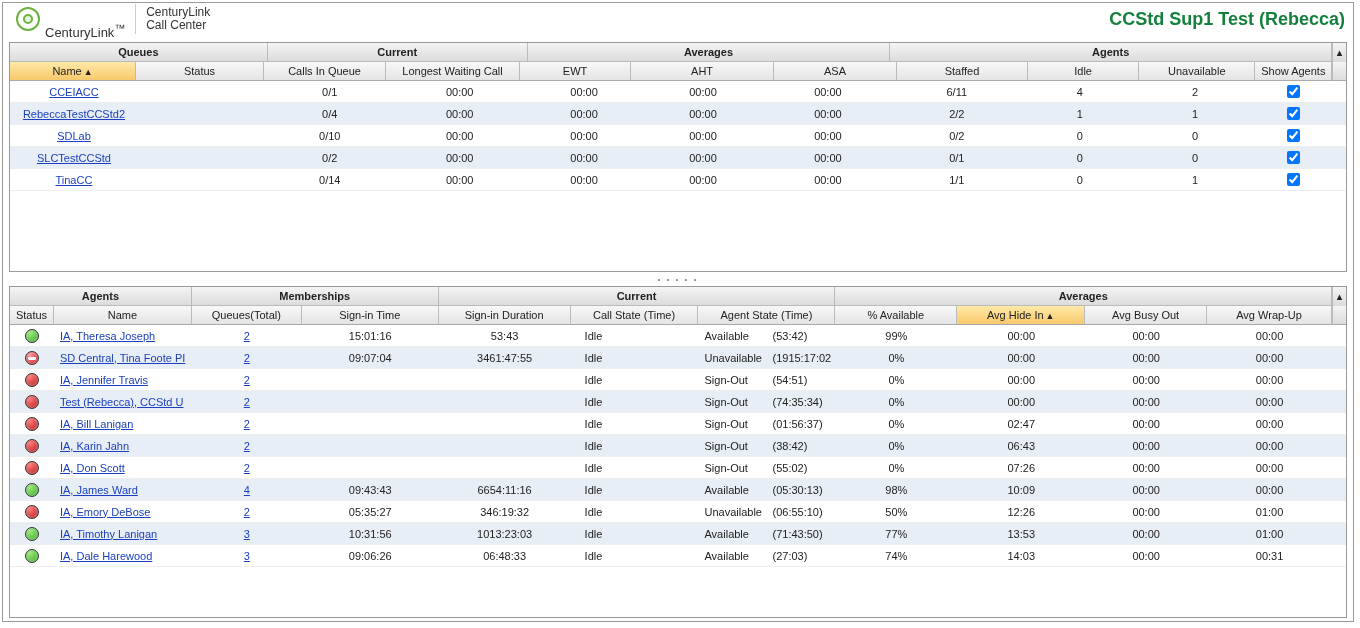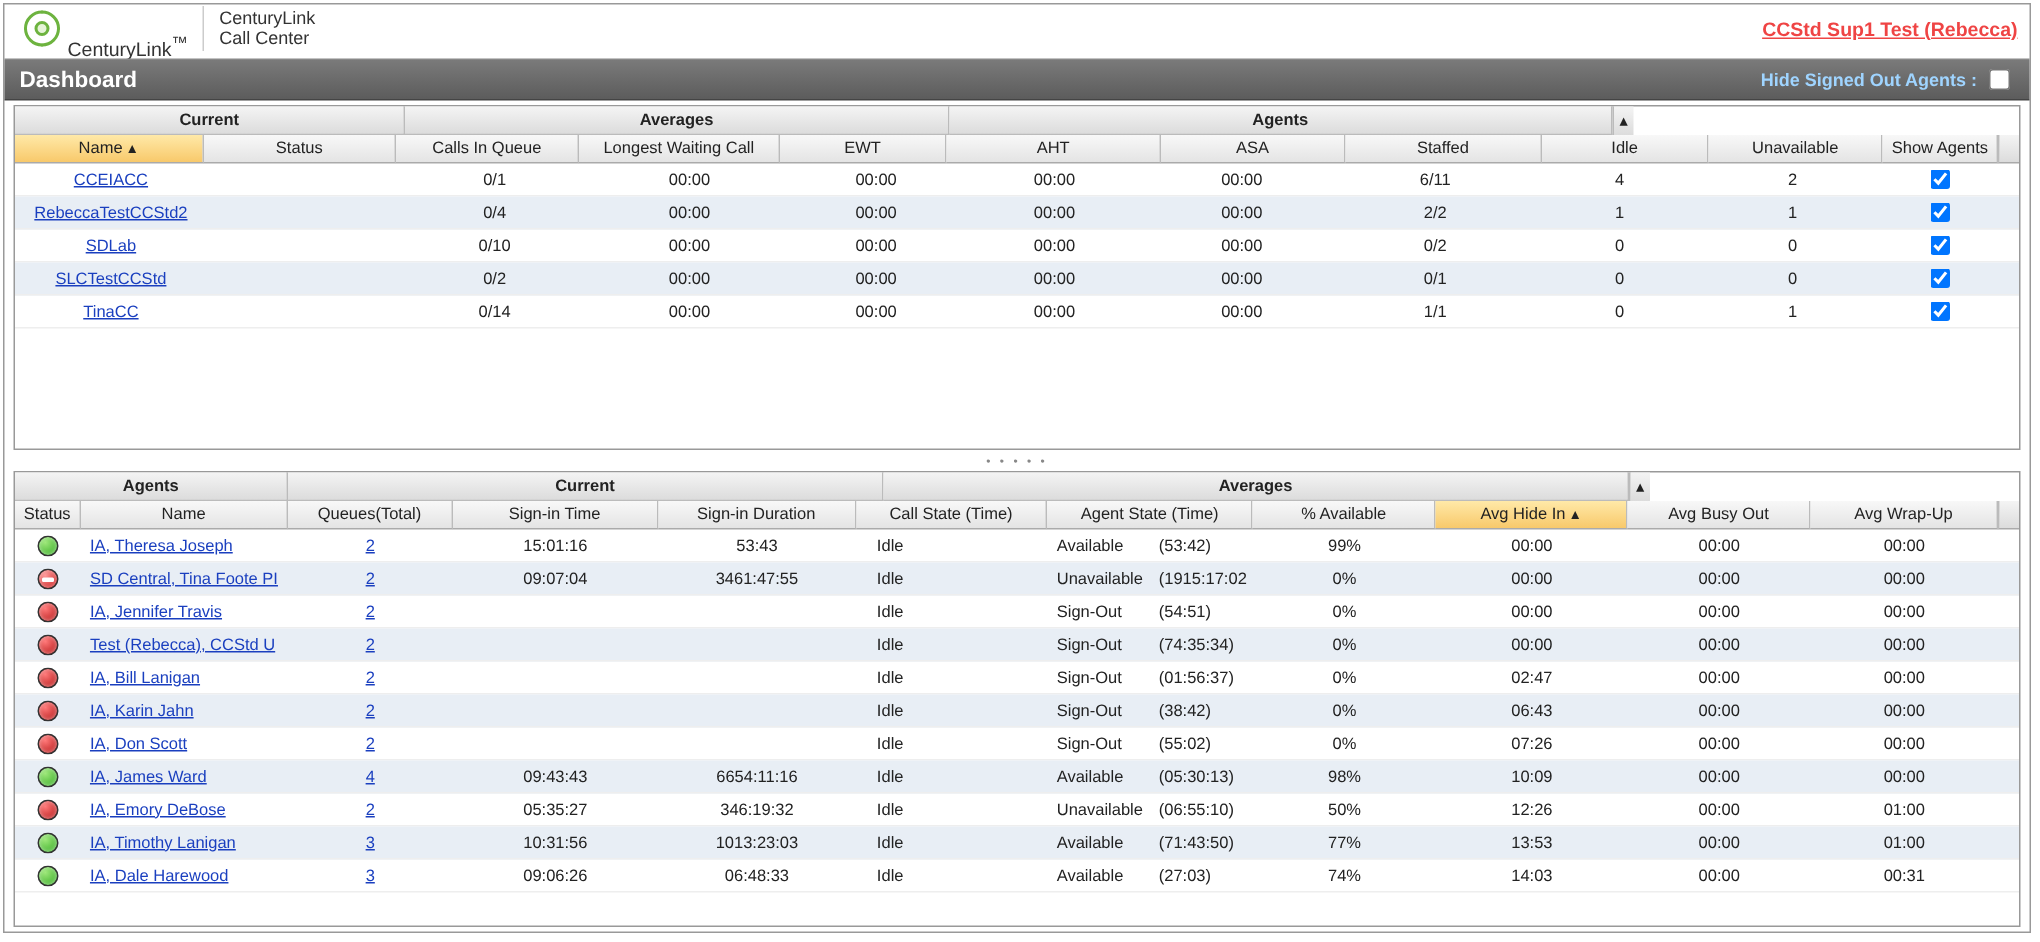--- a/index.html
+++ b/index.html
@@ -48,23 +48,22 @@
   .logo-swirl svg { display: block; }
   .logo-text1 { font-size: 13px; color:#333;margin-top:36px; }
   .logo-text1 .biz { color:#3a8a1f; font-weight:bold; font-size:11px; display:block; margin-top:-1px; }
   .vdiv {
     width:1px; height:30px; background:#ccc; margin:0 10px;
   }
   .logo-text2 { font-size: 12px; color:#333; line-height:1.1; }
   .user-ident {
     margin-left:auto;
     font-weight:bold;
-    font-size:13px;
-    color:#ef4444;
-    text-decoration:underline;
+    font-size:18px;
+    color:#15803d;
   }
   .title-bar {
     background: linear-gradient(#7a7a7a,#5c5c5c);
     color: #fff;
     height: 28px;
     display:flex;
     align-items:center;
     padding: 0 10px;
     font-size: 15px;
     font-weight: bold;
@@ -205,30 +204,24 @@
     </span>
     <span class="vdiv"></span>
     <span class="logo-text2">
       <span>CenturyLink</span><br>
       <span>Call Center</span>
     </span>
   </div>
   <div class="user-ident">CCStd Sup1 Test (Rebecca)</div>
 </div>
 
-<div class="title-bar">
-  <span>Dashboard</span>
-  <span class="hide-signed">
-    <span>Hide Signed Out Agents :</span>
-    <input type="checkbox" style="">
-  </span>
-</div>
 
 <div class="panel queues">
   <div class="group-header-row">
+    <div class="gh" style="width:258px">Queues</div>
     <div class="gh" style="width:260px">Current</div>
     <div class="gh" style="width:363px">Averages</div>
     <div class="gh" style="width:442px">Agents</div>
     <div class="scroll-ind">▴</div>
   </div>
   <div class="col-header-row">
     <div class="ch sorted" style="width:128px"><span>Name</span><span class="sort-arrow">▲</span></div>
     <div class="ch" style="width:130px">Status</div>
     <div class="ch" style="width:124px">Calls In Queue</div>
     <div class="ch" style="width:136px">Longest Waiting Call</div>
@@ -313,20 +306,21 @@
           <div style="width:14px"></div>
         </div>
       </div>
 </div>
 
 <div class="splitter">• • • • •</div>
 
 <div class="panel agents">
   <div class="group-header-row">
     <div class="gh" style="width:182px">Agents</div>
+    <div class="gh" style="width:247px">Memberships</div>
     <div class="gh" style="width:397px">Current</div>
     <div class="gh" style="width:497px">Averages</div>
     <div class="scroll-ind">▴</div>
   </div>
   <div class="col-header-row">
     <div class="ch" style="width:44px">Status</div>
     <div class="ch" style="width:138px">Name</div>
     <div class="ch" style="width:110px">Queues(Total)</div>
     <div class="ch" style="width:137px">Sign-in Time</div>
     <div class="ch" style="width:132px">Sign-in Duration</div>

